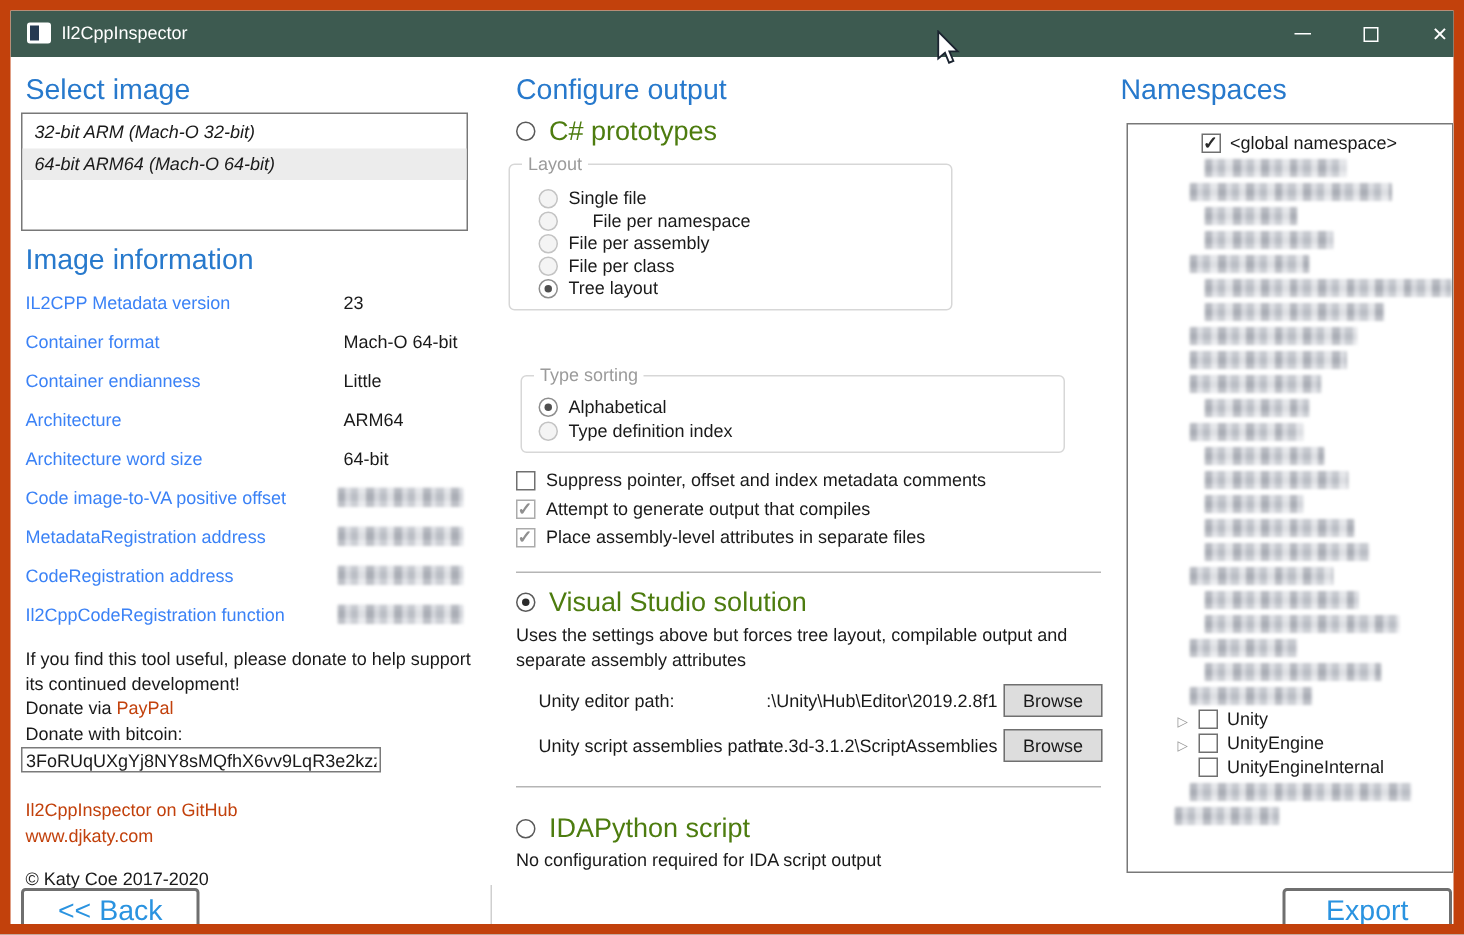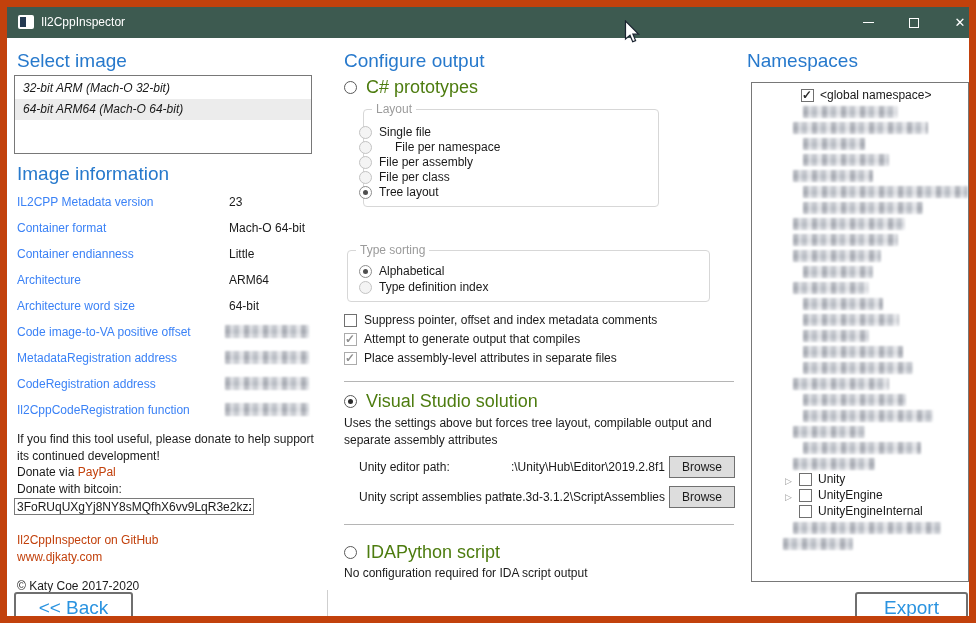--- a/index.html
+++ b/index.html
@@ -156,21 +156,21 @@
   <div class="big-btn btn-back">&lt;&lt; Back</div>
   <div class="vsplit" style="left:320px;top:583px;height:32px;"></div>
 
   <div class="h-blue" style="left:337px;top:43px;">Configure output</div>
 
   <div class="sec-head" style="left:337px;top:70px;">
     <span class="radio"></span>
     <span class="sec-label">C# prototypes</span>
   </div>
 
-  <div class="group" style="left:356px;top:102px;width:296px;height:98px;">
+  <div class="group" style="left:332px;top:102px;width:296px;height:98px;">
     <span class="group-label">Layout</span>
   </div>
   <div class="opt-row" style="left:352px;top:118px;">
       <span class="radio dim"></span>
       <span>Single file</span>
     </div>
   <div class="opt-row" style="left:352px;top:133px;gap:23px;">
       <span class="radio dim"></span>
       <span>File per namespace</span>
     </div>

